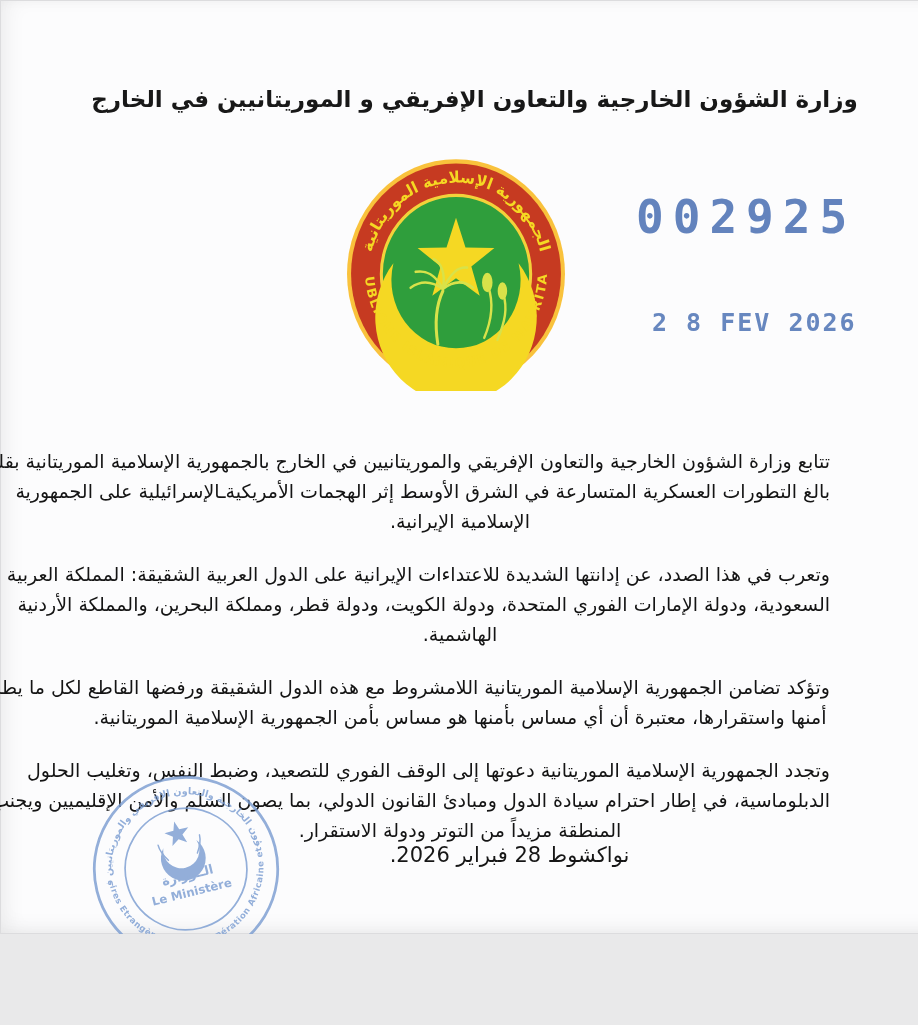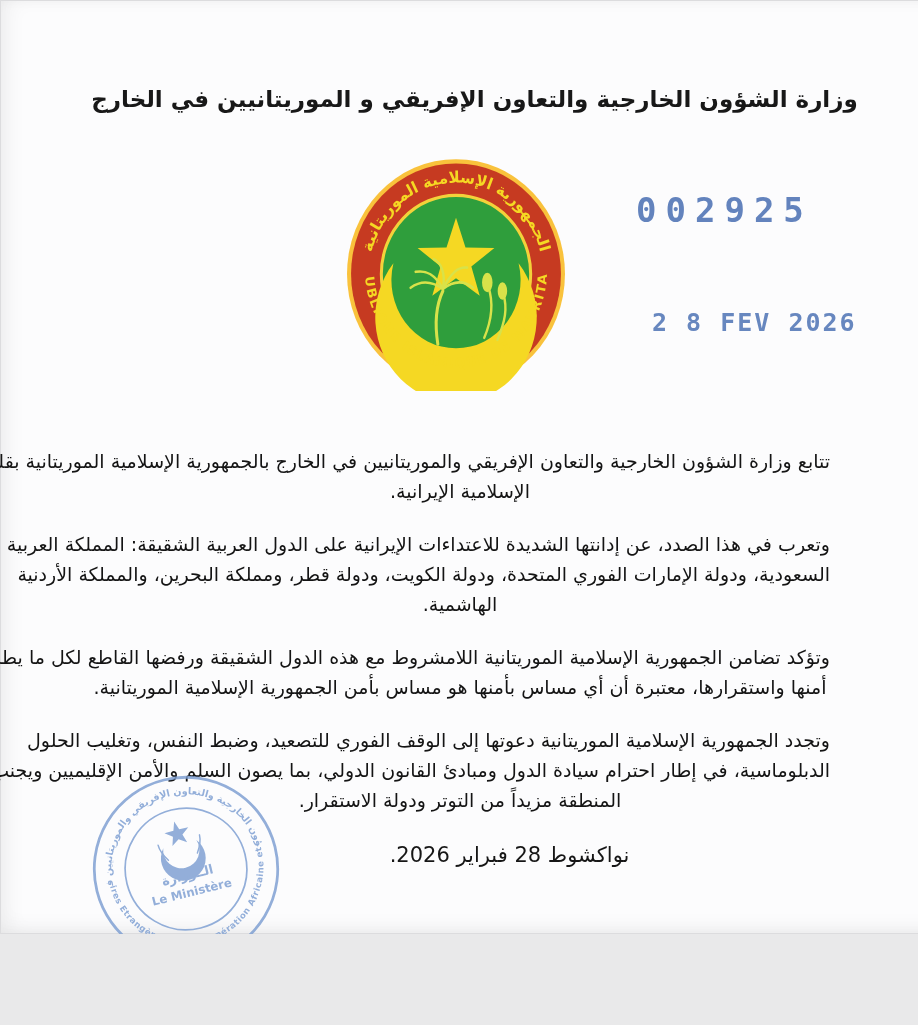--- a/index.html
+++ b/index.html
@@ -18,21 +18,21 @@
   .header-title{
     position:absolute;top:86px;left:60px;right:60px;
     text-align:center;direction:rtl;
     font-size:23px;font-weight:bold;letter-spacing:0;
     color:#181818;
   }
   .emblem{position:absolute;left:345px;top:157px;width:222px;height:234px;}
   .registry-number{
     position:absolute;left:636px;top:190px;
     font-family:"DejaVu Sans Mono", monospace;
-    font-size:34px;font-weight:bold;letter-spacing:9px;
+    font-size:46px;font-weight:bold;letter-spacing:9px;
     color:#4e73b5;opacity:.88;white-space:nowrap;
   }
   .date-stamp{
     position:absolute;left:652px;top:308px;
     font-family:"DejaVu Sans Mono", monospace;
     font-size:25px;font-weight:bold;letter-spacing:2px;
     color:#4e73b5;opacity:.85;white-space:nowrap;text-align:right;
   }
   .body-text{
     position:absolute;top:446px;left:90px;width:740px;
@@ -94,20 +94,21 @@
     </text>
   </svg>
 
   <div class="registry-number">002925</div>
 
   <div class="date-stamp">2 8 FEV 2026</div>
 
   <div class="body-text">
     <div class="para">
       <div class="line">تتابع وزارة الشؤون الخارجية والتعاون الإفريقي والموريتانيين في الخارج بالجمهورية الإسلامية الموريتانية بقلق</div>
+      <div class="line">بالغ التطورات العسكرية المتسارعة في الشرق الأوسط إثر الهجمات الأمريكيةـالإسرائيلية على الجمهورية</div>
       <div class="line">الإسلامية الإيرانية.</div>
     </div>
     <div class="para">
       <div class="line">وتعرب في هذا الصدد، عن إدانتها الشديدة للاعتداءات الإيرانية على الدول العربية الشقيقة: المملكة العربية</div>
       <div class="line">السعودية، ودولة الإمارات الفوري المتحدة، ودولة الكويت، ودولة قطر، ومملكة البحرين، والمملكة الأردنية</div>
       <div class="line">الهاشمية.</div>
     </div>
     <div class="para">
       <div class="line">وتؤكد تضامن الجمهورية الإسلامية الموريتانية اللامشروط مع هذه الدول الشقيقة ورفضها القاطع لكل ما يطال</div>
       <div class="line">أمنها واستقرارها، معتبرة أن أي مساس بأمنها هو مساس بأمن الجمهورية الإسلامية الموريتانية.</div>

